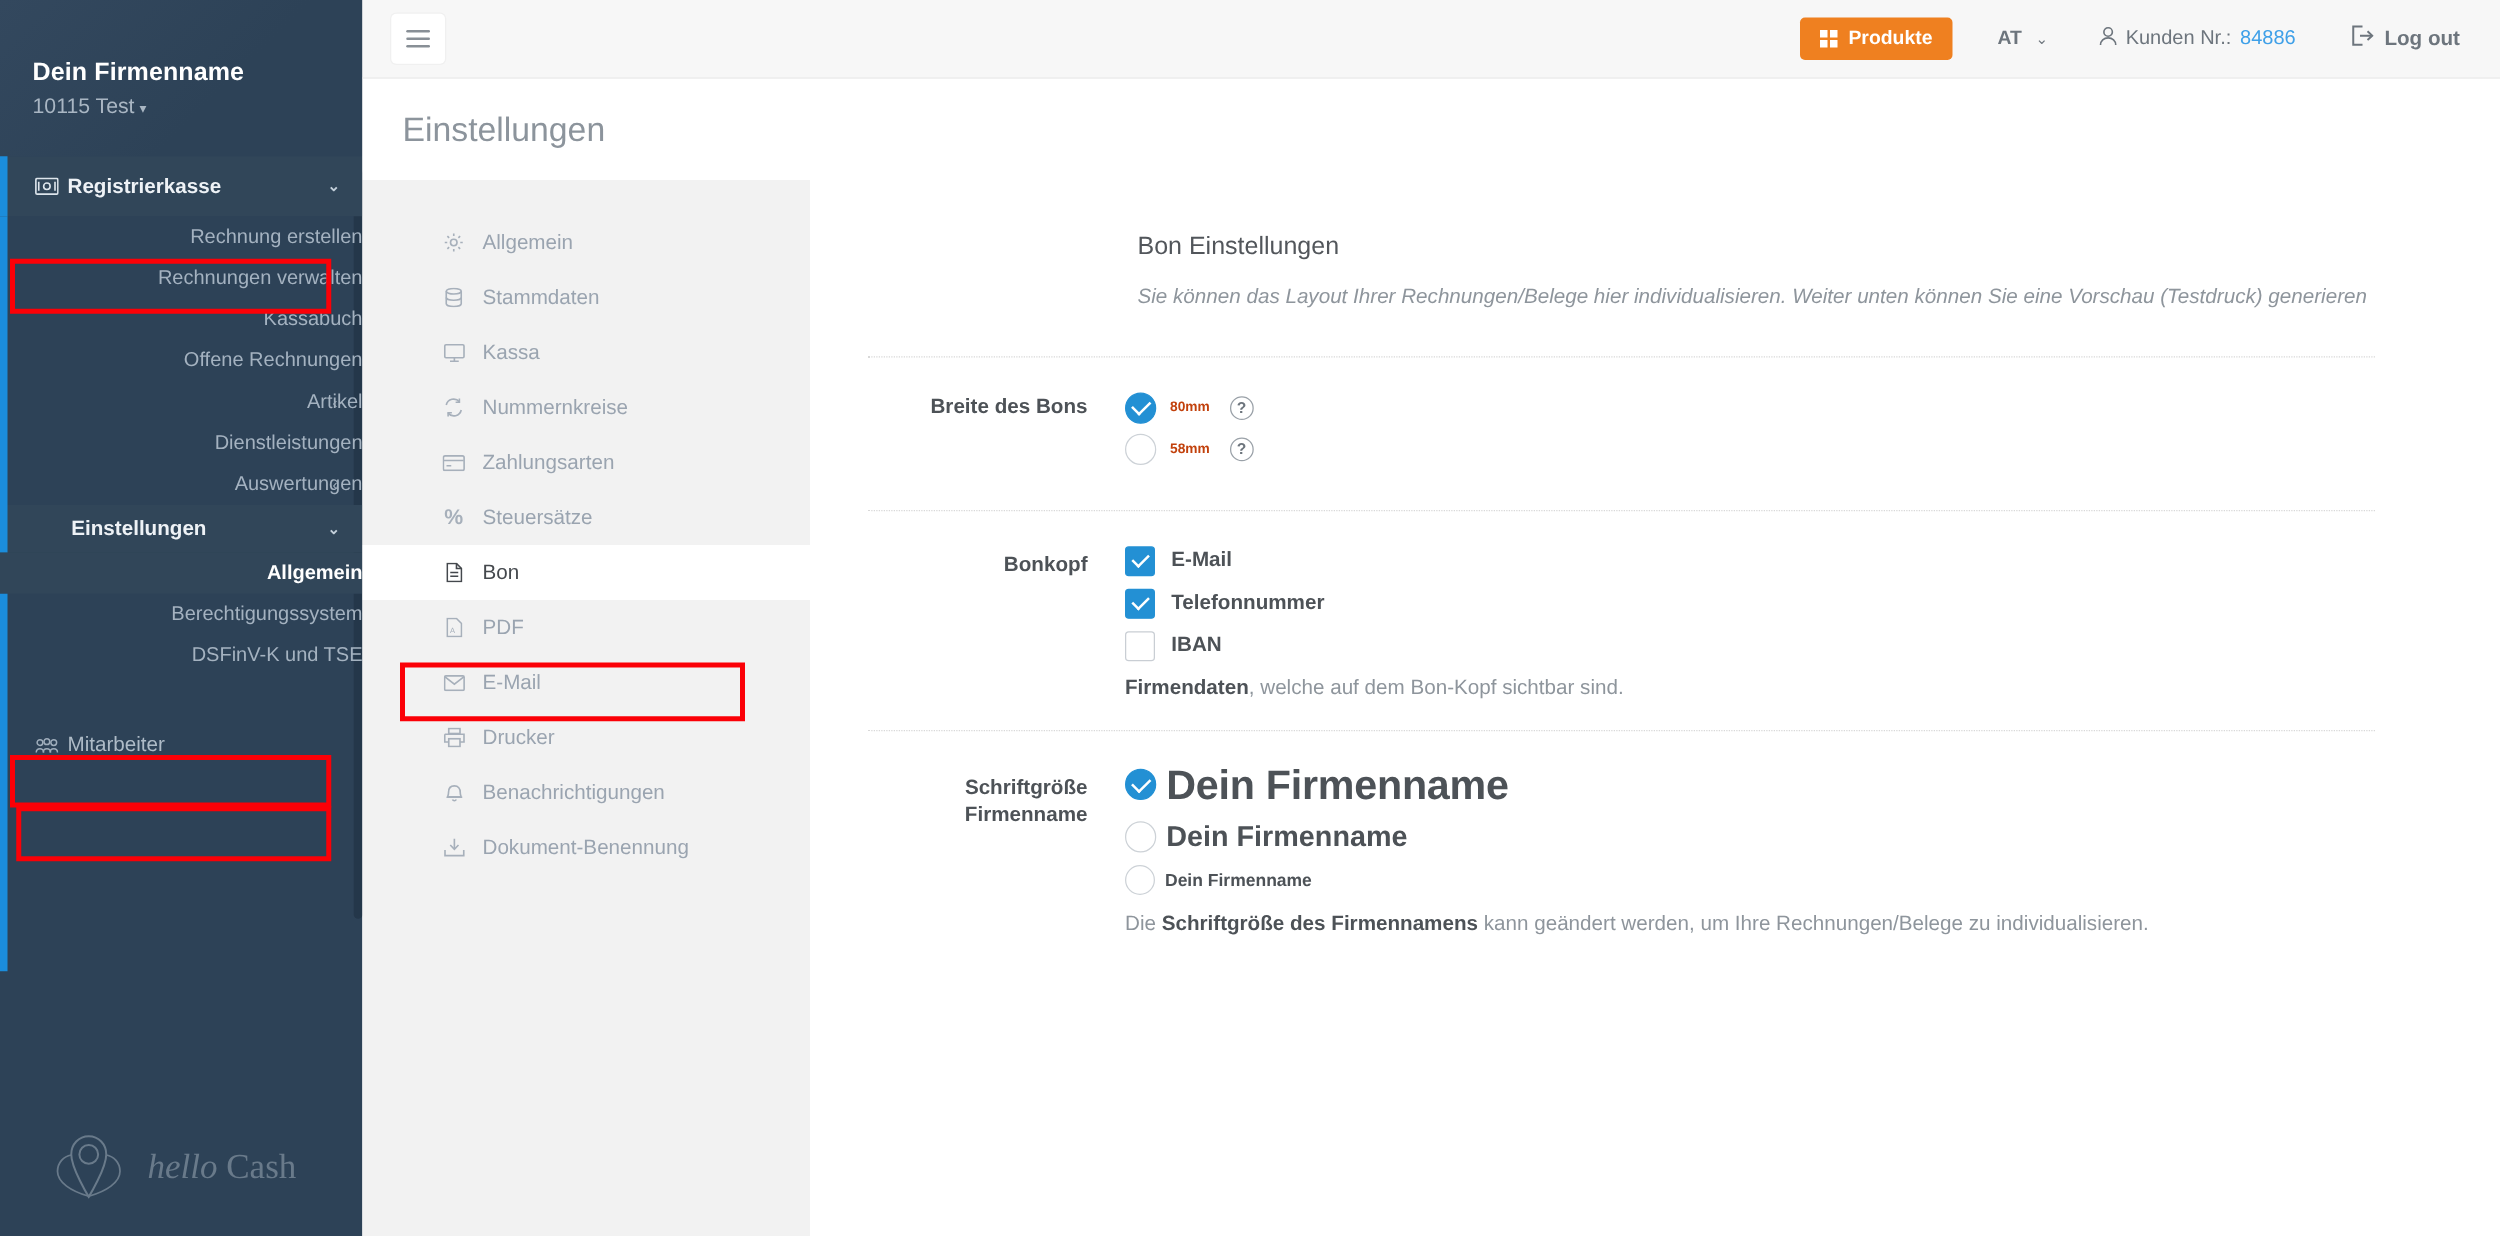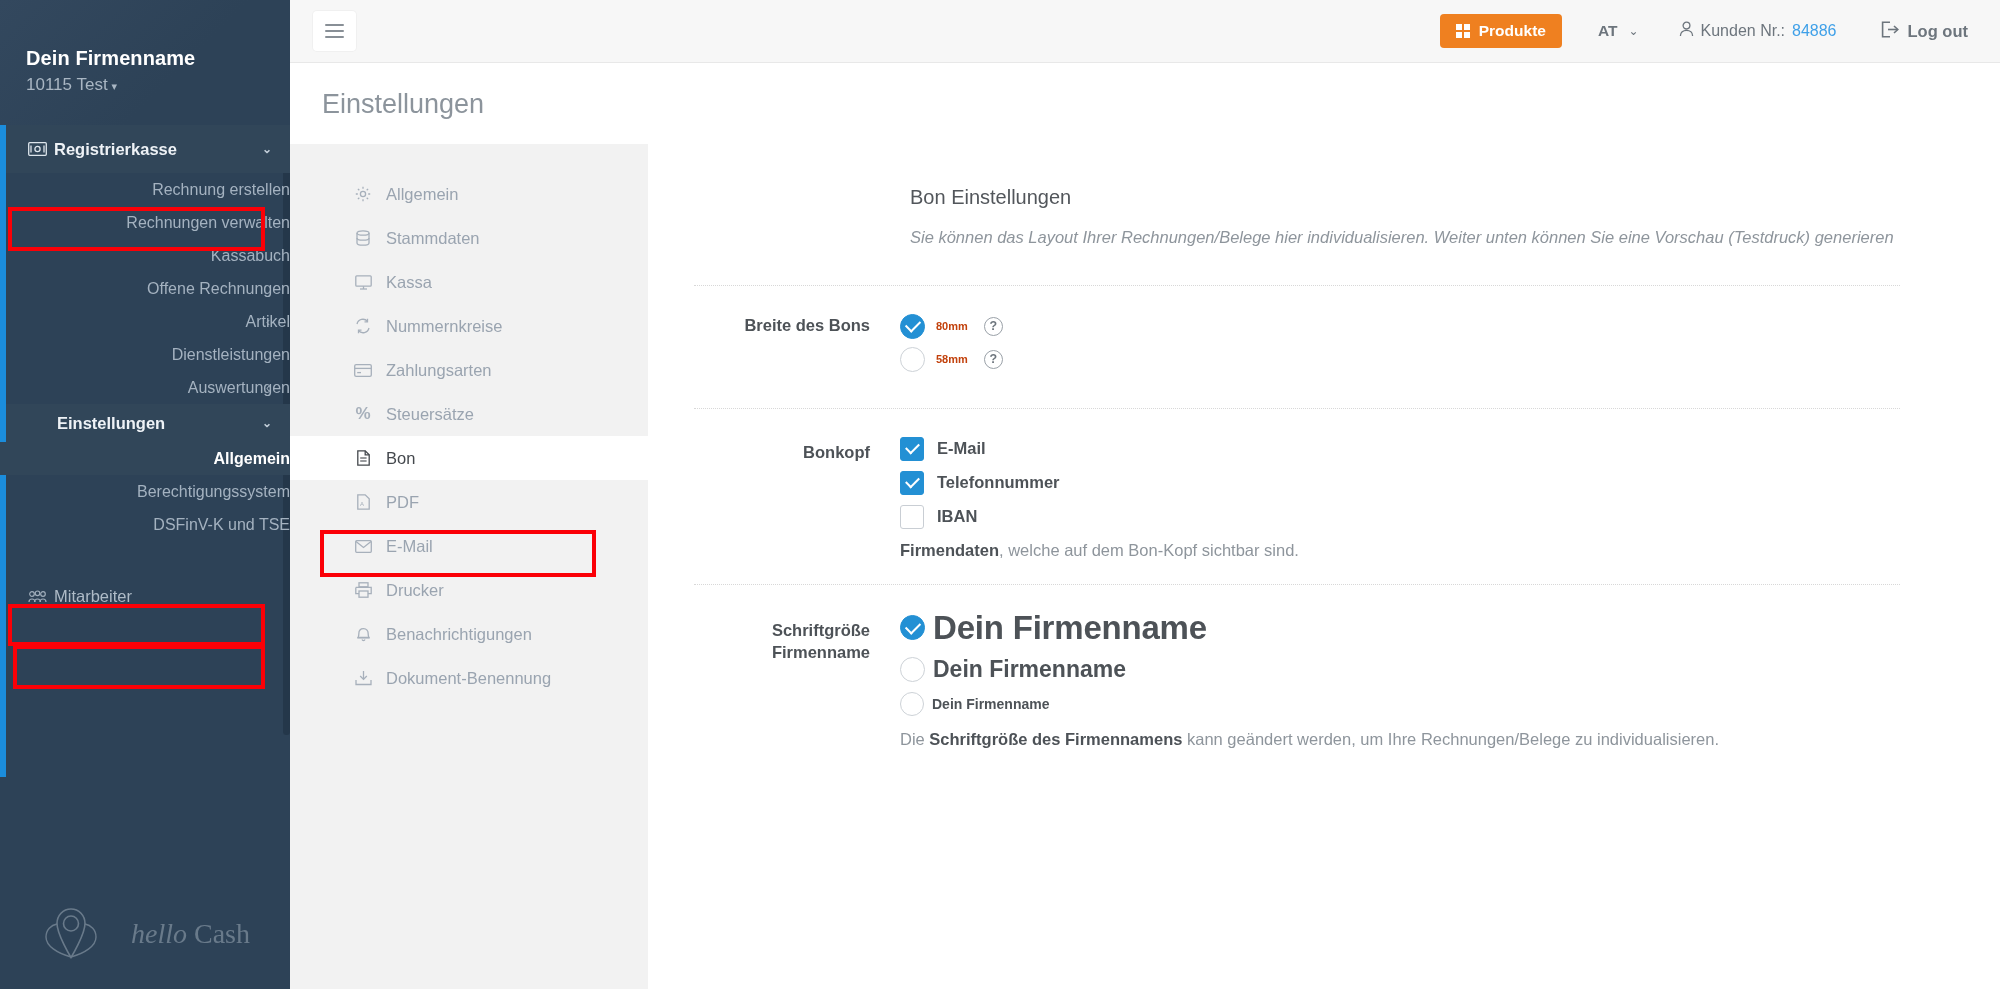--- a/index.html
+++ b/index.html
@@ -62,21 +62,21 @@
     font-size: 16px;
     cursor: pointer;
   }
   .sb-sub-item.active { color: #ffffff; font-weight: bold; background: #314659; }
   .sb-sub-item .rchev {
     position: absolute; right: 20px; font-size: 12px; color: #9fadbb;
   }
   .sb-divider-gap { height: 18px; }
 
   .sb-logo {
-    height: 110px; display: flex; align-items: center; padding-left: 40px; gap: 29px;
+    height: 110px; display: flex; align-items: center; padding-left: 40px; gap: 16px;
     opacity: .55;
   }
   .sb-logo svg { display:block; }
   .sb-logo-text { font-size: 28px; color: #9aa8b5; font-family: "Liberation Serif", serif; }
   .sb-logo-text i { font-style: italic; }
 
   
   .sb-rail {
     position: absolute; left: 0; top: 0; width: 6px; background: #1b8ddc;
   }

